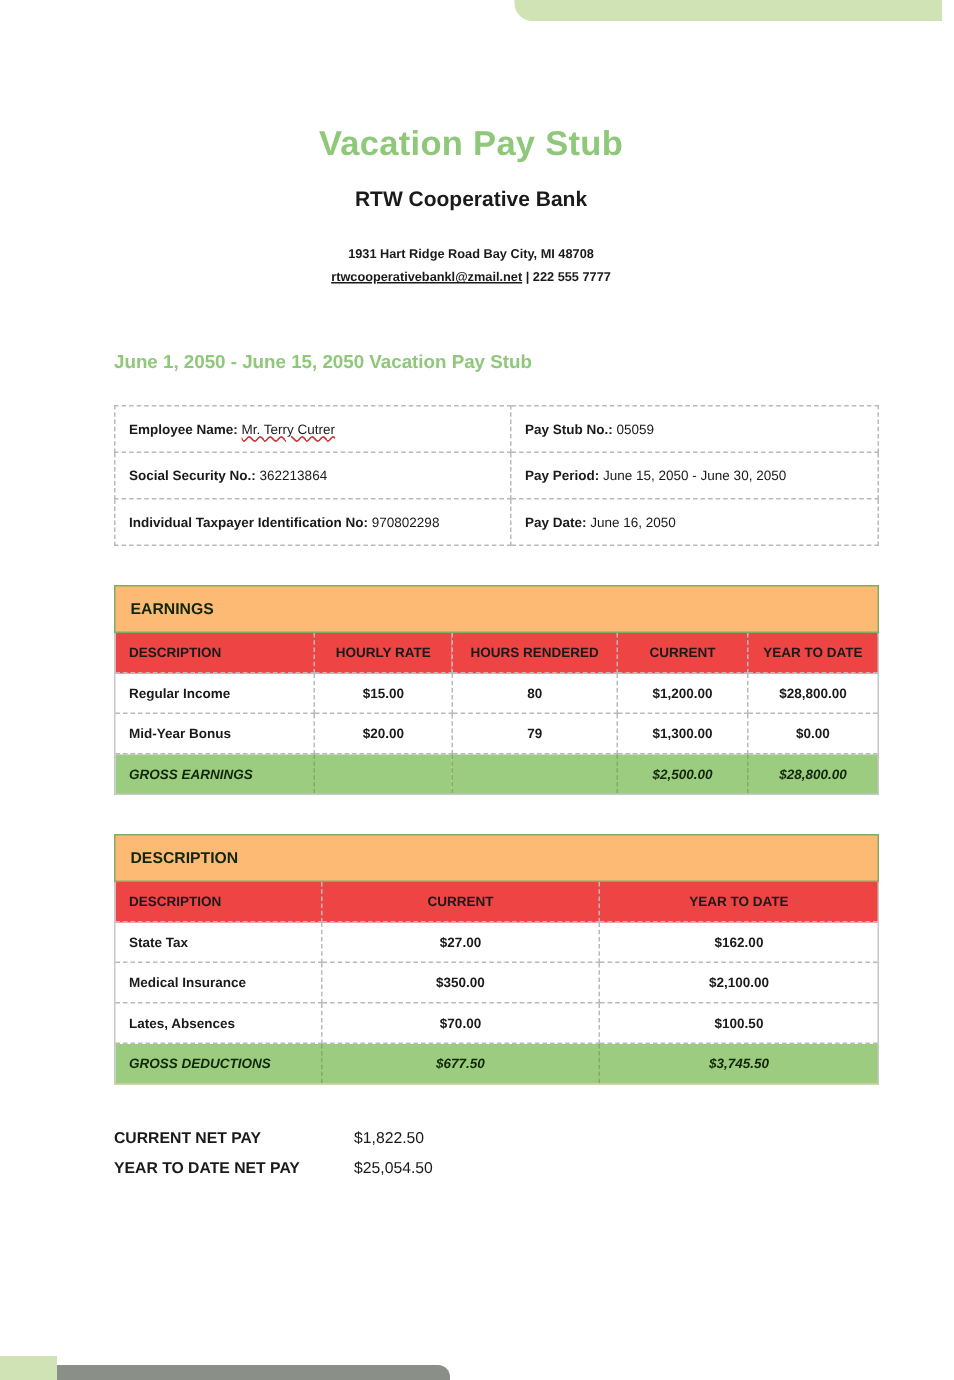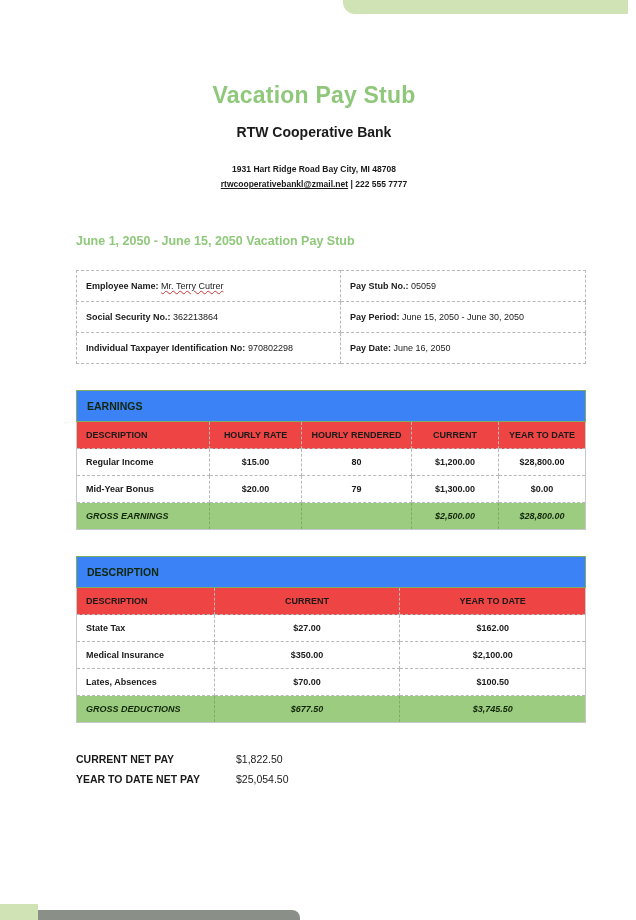--- a/index.html
+++ b/index.html
@@ -107,21 +107,21 @@
     text-decoration: underline;
     text-decoration-style: wavy;
     text-decoration-color: #cc3333;
   }
 
   
   .section-bar {
     margin: 26px 0 0 76px;
     width: 510px;
     box-sizing: border-box;
-    background: #3b82f6;
+    background: #fdba74;
     border: 1px solid #7fae63;
     color: #11270a;
     font-size: 10.5px;
     font-weight: bold;
     padding: 9px 10px;
   }
 
   table.data {
     margin: 0 0 0 76px;
     width: 510px;
@@ -244,21 +244,21 @@
     </tr>
   </tbody>
     </table>
 
   <div class="section-bar">EARNINGS</div>
   <table class="data">
     <thead>
       <tr>
         <th class="desc" style="width:26%">DESCRIPTION</th>
         <th style="width:18%">HOURLY RATE</th>
-        <th style="width:22%">HOURLY RENDERED</th>
+        <th style="width:22%">HOURS RENDERED</th>
         <th style="width:17%">CURRENT</th>
         <th style="width:17%">YEAR TO DATE</th>
       </tr>
     </thead>
     <tbody>
       <tr>
         <td class="desc">Regular Income</td>
         <td>$15.00</td>
         <td>80</td>
         <td>$1,200.00</td>

